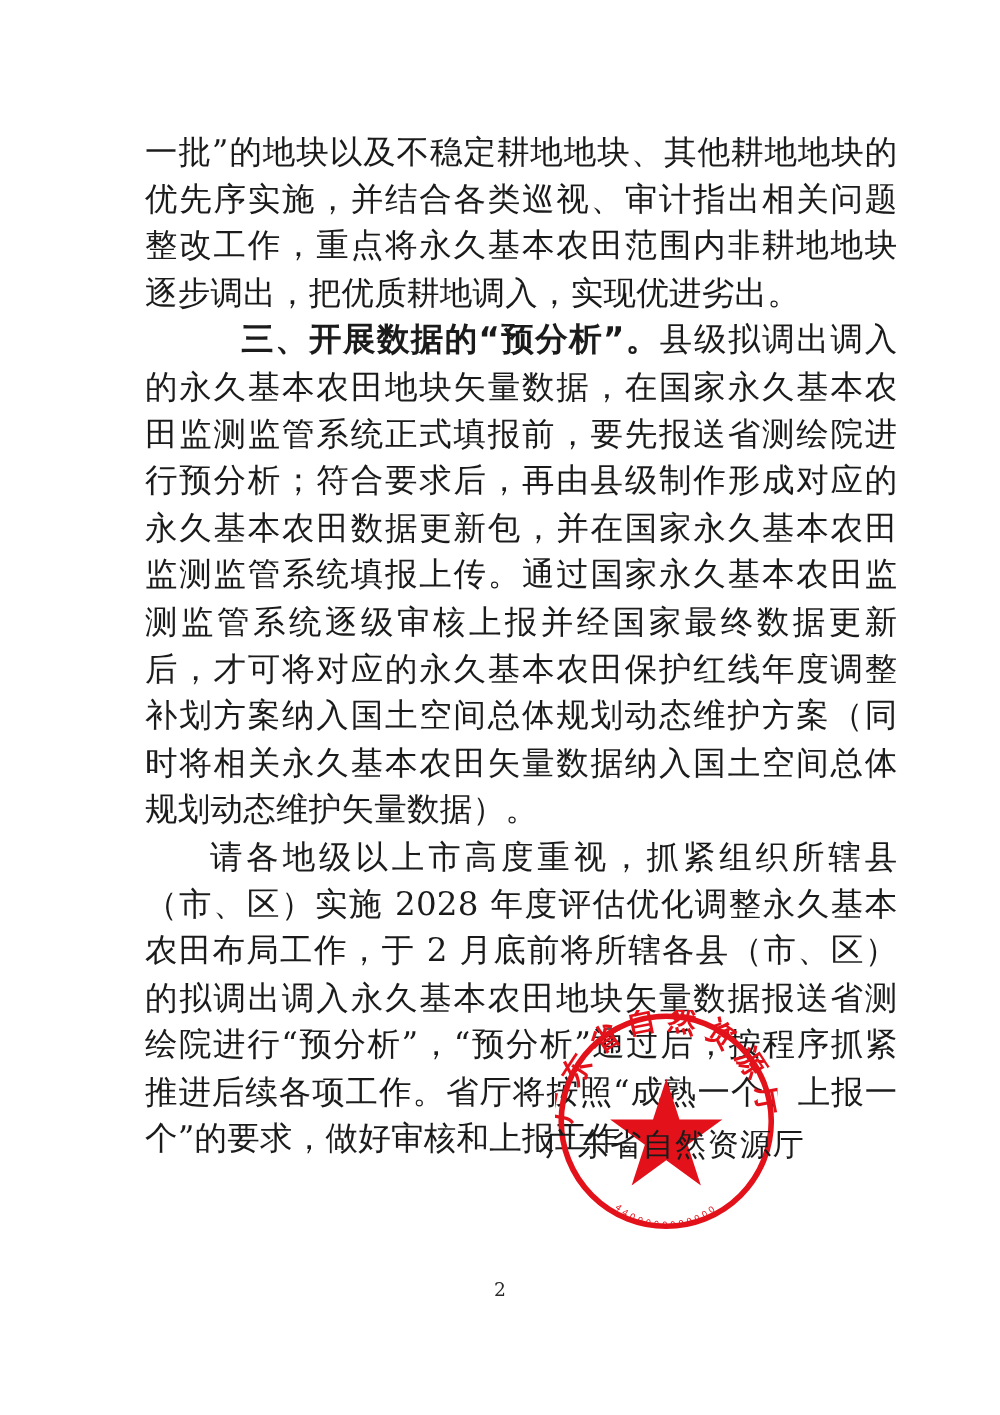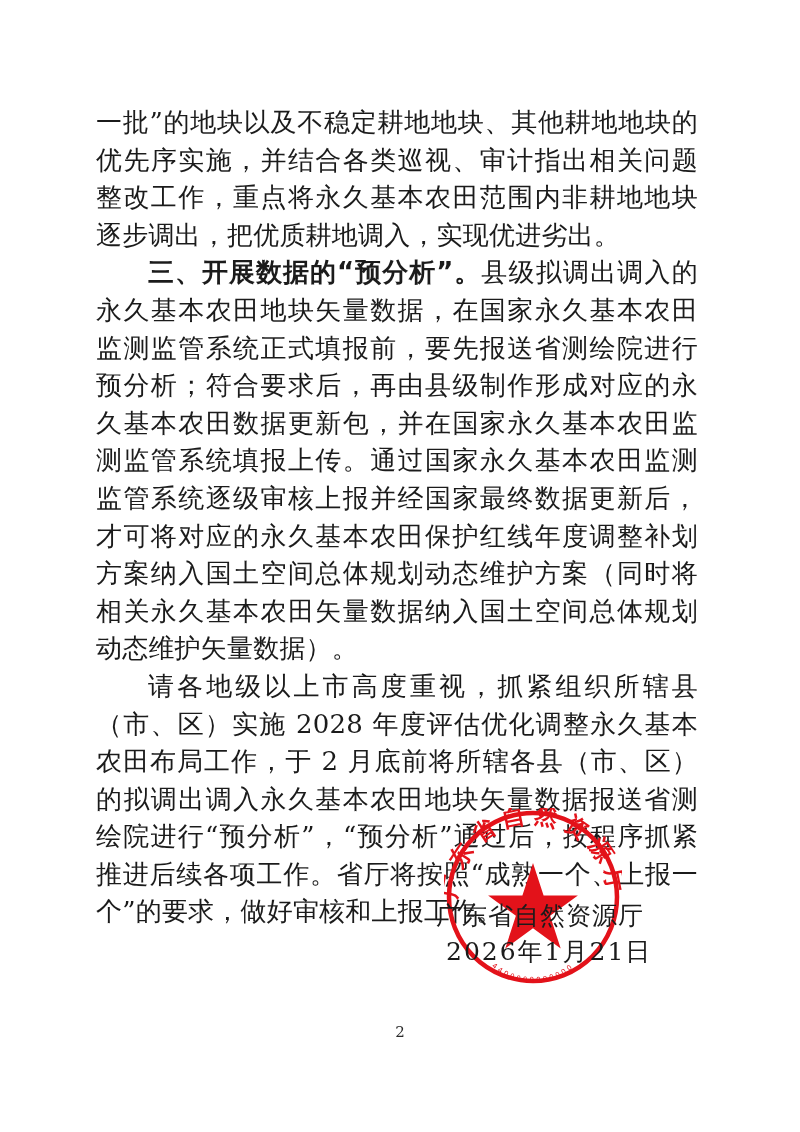--- a/index.html
+++ b/index.html
@@ -12,21 +12,21 @@
     width: 800px;
     height: 1132px;
     background: #ffffff;
     overflow: hidden;
     font-family: "DejaVu Serif", "Liberation Serif", serif;
   }
 
   
   .doc-body {
     position: absolute;
-    left: 96px;
+    left: 116px;
     top: 104px;
     width: 602px;
   }
 
   .para {
     margin: 0 0 0 0;
     font-size: 26px;
     line-height: 37.6px;
     color: #1b1b1b;
     text-align: justify;
@@ -39,20 +39,21 @@
     text-indent: 2em;
   }
   .para + .para {
     margin-top: 0;
   }
 
   .hdg {
     font-family: "DejaVu Sans", "Liberation Sans", sans-serif;
     font-weight: 700;
     letter-spacing: 0px;
+    margin-left: 25px;
   }
 
   
   .seal-wrap {
     position: absolute;
     left: 444px;
     top: 808px;
     width: 178px;
     height: 178px;
     pointer-events: none;
@@ -122,18 +123,17 @@
       <text font-family="DejaVu Sans, Liberation Sans, sans-serif" font-size="7" fill="#e3121a" letter-spacing="2.5">
         <textPath href="#arcBottom" startOffset="50%" text-anchor="middle">4400000000000</textPath>
       </text>
 
       <polygon points="89,55 99.6,87.6 133.9,87.6 106.1,107.8 116.7,140.4 89,120.2 61.3,140.4 71.9,107.8 44.1,87.6 78.4,87.6" fill="#e3121a"></polygon>
     </svg>
   </div>
 
   <div class="sign-block">
     <div class="sign-line sign-org">广东省自然资源厅</div>
-    <div class="sign-line sign-date">2026年1月21日</div>
   </div>
 
   <div class="page-number">2</div>
 
 </div>
 
 </body></html>

